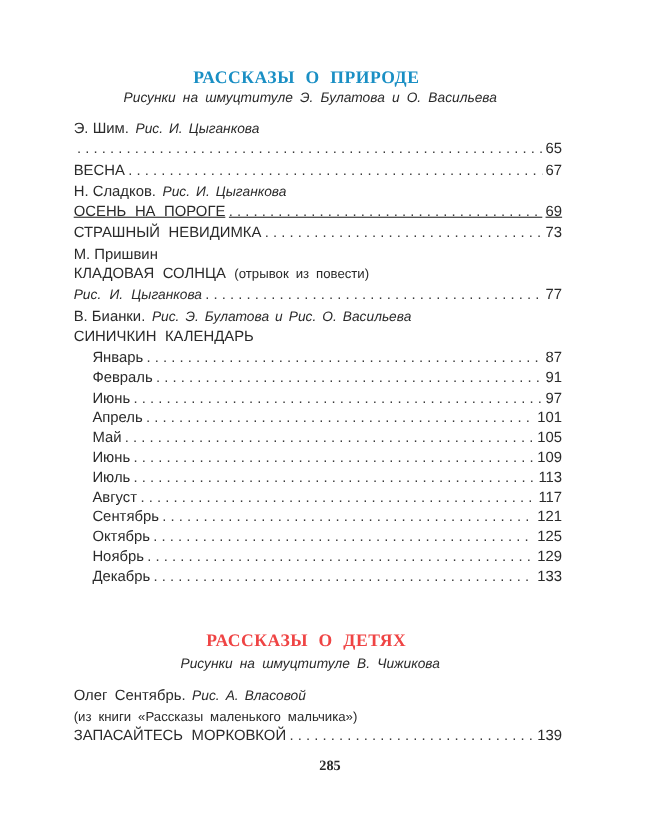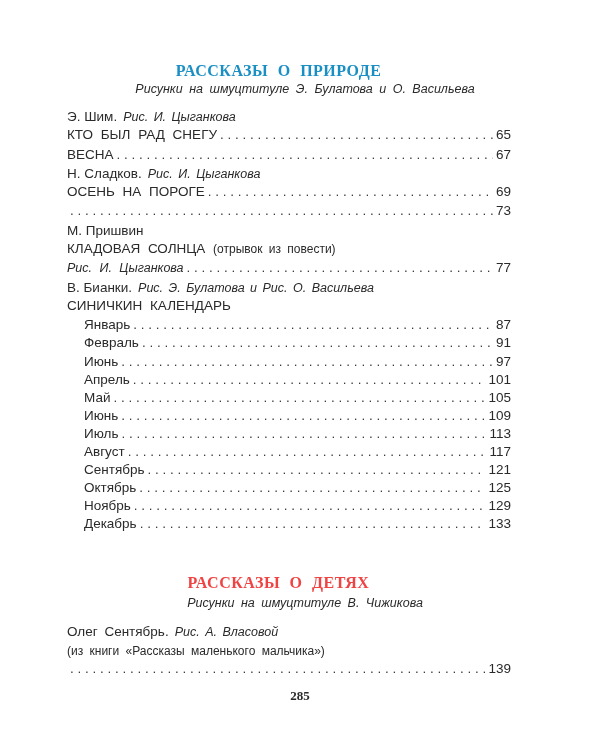--- a/index.html
+++ b/index.html
@@ -2,21 +2,21 @@
 <html><head>
   <meta charset="utf-8">
   <style>
     html, body { margin: 0; padding: 0; background: #ffffff; }
     body { width: 600px; height: 750px; position: relative; overflow: hidden;
       font-family: "Liberation Sans", "DejaVu Sans", sans-serif; color: #2a2a2a; }
     .section-title { position: absolute; left: 0; width: 557px; text-align: center;
       font-family: "Liberation Serif", "DejaVu Serif", serif; font-weight: bold;
       font-size: 16px; letter-spacing: 0.5px; word-spacing: 5px; }
     .section-sub { position: absolute; left: 0; width: 564px; text-align: center;
-      font-style: italic; font-size: 12.5px; word-spacing: 3px; color: #2a2a2a; padding-left: 23px; }
+      font-style: italic; font-size: 12.5px; word-spacing: 3px; color: #2a2a2a; }
     .line { position: absolute; left: 67px; width: 444px; height: 18px;
       font-size: 13.5px; line-height: 18px; white-space: nowrap; }
     .line.indent { left: 84px; width: 427px; }
     .row { display: flex; align-items: baseline; width: 100%; }
     .row .title { flex: 0 0 auto; word-spacing: 4px; }
     .row .dots { flex: 1 1 auto; overflow: hidden; margin: 0 3px; letter-spacing: 3.2px;
       color: #3a3a3a; }
     .row .dots::before { content: ". . . . . . . . . . . . . . . . . . . . . . . . . . . . . . . . . . . . . . . . . . . . . . . . . . . . . . . . . . . . . . . . . . . . . . . . . . . . . . . . . . . . . . . . . . ."; letter-spacing: 0; white-space: nowrap; }
     .row .page { flex: 0 0 auto; }
     .author { font-size: 13.5px; }
@@ -30,44 +30,44 @@
 <body>
 
 <div class="section-title" style="top:62px; color:#1a8fc4;">РАССКАЗЫ О ПРИРОДЕ</div>
 <div class="section-sub" style="top:82px;">Рисунки на шмуцтитуле Э. Булатова и О. Васильева</div>
 
 <div class="line" style="top:108px;">
   <span class="author">Э. Шим.</span><span class="ill">Рис. И. Цыганкова</span>
 </div>
 <div class="line" style="top:126px;">
   <div class="row">
-      <span class="title">КТО БЫЛ РАД СНЕГУ</span>
       <span class="dots"></span>
       <span class="page">65</span>
     </div>
 </div>
 <div class="line" style="top:146px;">
   <div class="row">
       <span class="title">ВЕСНА</span>
       <span class="dots"></span>
       <span class="page">67</span>
     </div>
 </div>
 <div class="line" style="top:165px;">
   <span class="author">Н. Сладков.</span><span class="ill">Рис. И. Цыганкова</span>
 </div>
-<div class="line" style="top:183px;">
+<div class="line" style="top:183px;text-decoration:underline;">
   <div class="row">
       <span class="title">ОСЕНЬ НА ПОРОГЕ</span>
       <span class="dots"></span>
       <span class="page">69</span>
     </div>
 </div>
 <div class="line" style="top:202px;">
   <div class="row">
+      <span class="title">СТРАШНЫЙ НЕВИДИМКА</span>
       <span class="dots"></span>
       <span class="page">73</span>
     </div>
 </div>
 <div class="line" style="top:222px;">
   <span class="author">М. Пришвин</span>
 </div>
 <div class="line" style="top:240px;">
   <span class="title" style="word-spacing:4px;">КЛАДОВАЯ СОЛНЦА</span>
   <span class="note" style="margin-left:4px;">(отрывок из повести)</span>
@@ -175,18 +175,19 @@
 <div class="section-sub" style="top:596px;">Рисунки на шмуцтитуле В. Чижикова</div>
 
 <div class="line" style="top:623px;">
   <span class="author" style="word-spacing:3px;">Олег Сентябрь.</span><span class="ill">Рис. А. Власовой</span>
 </div>
 <div class="line" style="top:642px;">
   <span class="note">(из книги «Рассказы маленького мальчика»)</span>
 </div>
 <div class="line" style="top:660px;">
   <div class="row">
+      <span class="title">ЗАПАСАЙТЕСЬ МОРКОВКОЙ</span>
       <span class="dots"></span>
       <span class="page">139</span>
     </div>
 </div>
 
 <div class="page-num">285</div>
 
 </body></html>

